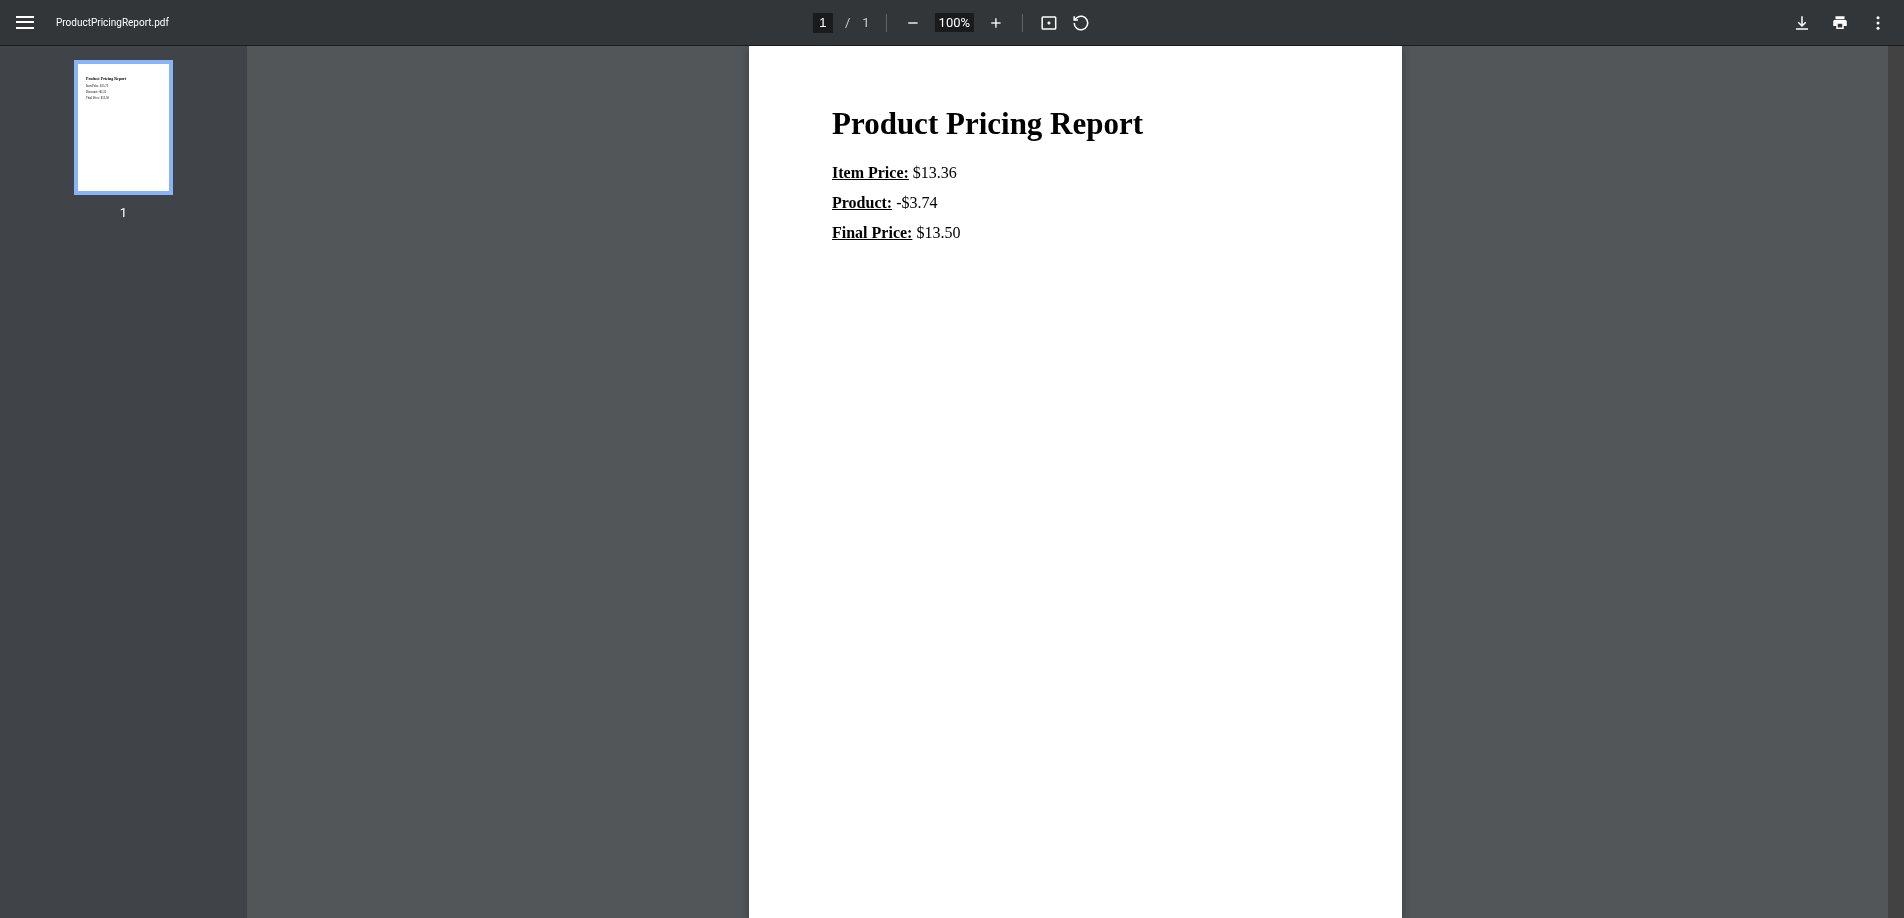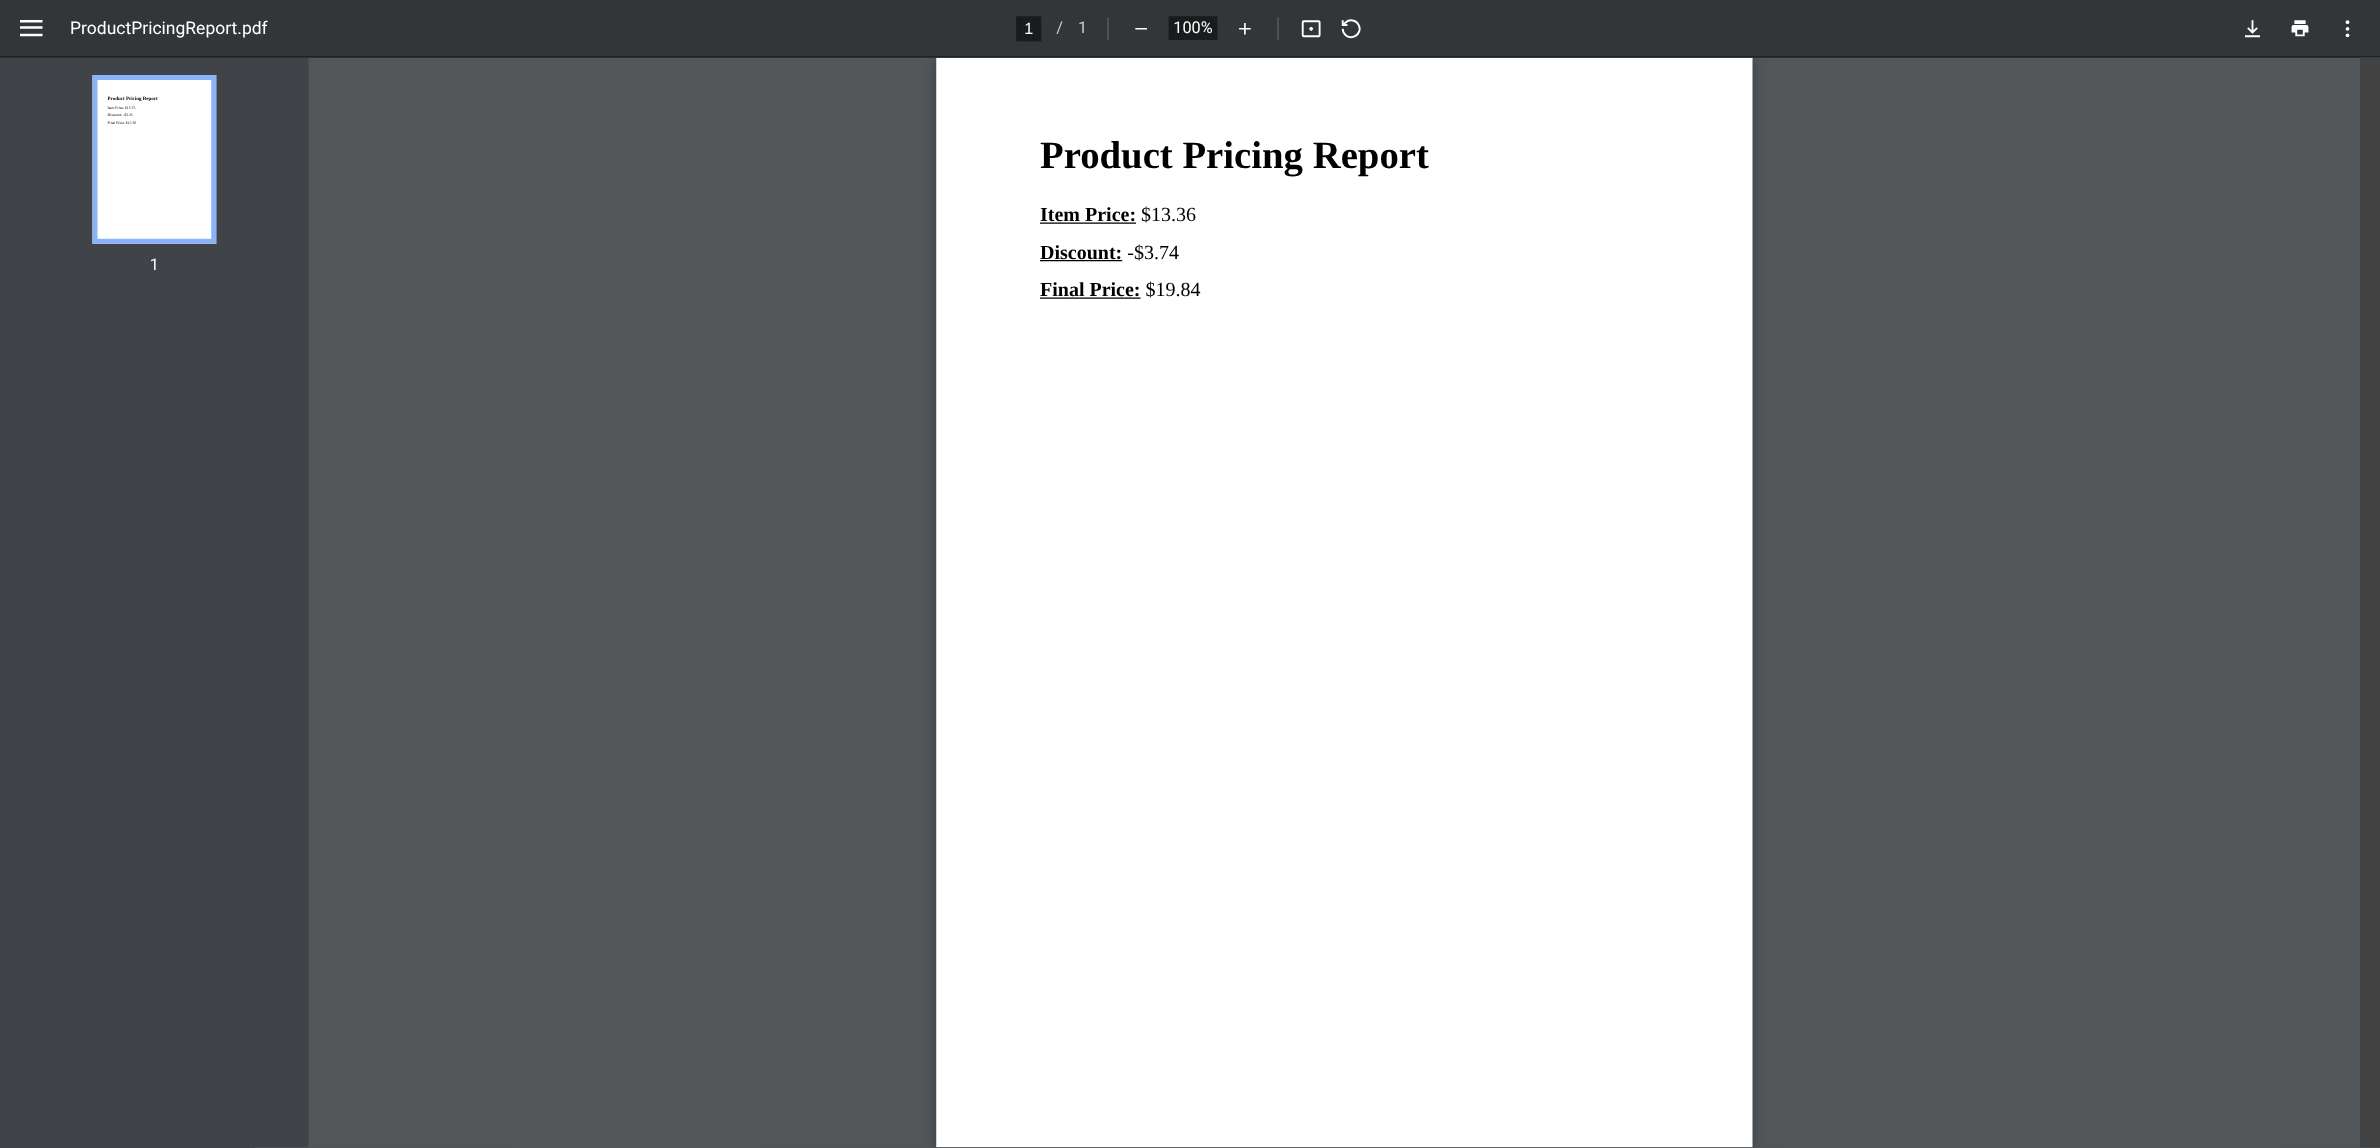--- a/index.html
+++ b/index.html
@@ -39,21 +39,21 @@
       justify-content: space-around;
       padding: 2px 0;
     }
     .menu-icon span {
       display: block;
       height: 2px;
       background: #fff;
       width: 18px;
     }
     .filename {
-      font-size: 14px;
+      font-size: 10px;
       color: #fff;
     }
     .toolbar-center {
       position: absolute;
       left: 50%;
       transform: translateX(-50%);
       display: flex;
       align-items: center;
       gap: 12px;
     }
@@ -273,19 +273,19 @@
         <div class="thumb-line">Final Price: $13.50</div>
       </div>
       <div class="thumb-number">1</div>
     </div>
   </div>
 
   <div class="main-view">
     <div class="page">
       <h1>Product Pricing Report</h1>
       <p><b>Item Price:</b> <span>$13.36</span></p>
-      <p><b>Discount:</b> <span>-$3.74</span></p>
-      <p><b>Final Price:</b> <span>$19.84</span></p>
+      <p><b>Product:</b> <span>-$3.74</span></p>
+      <p><b>Final Price:</b> <span>$13.50</span></p>
     </div>
   </div>
 </div>
 
 <div class="scrollbar-track"></div>
 
 </body></html>

